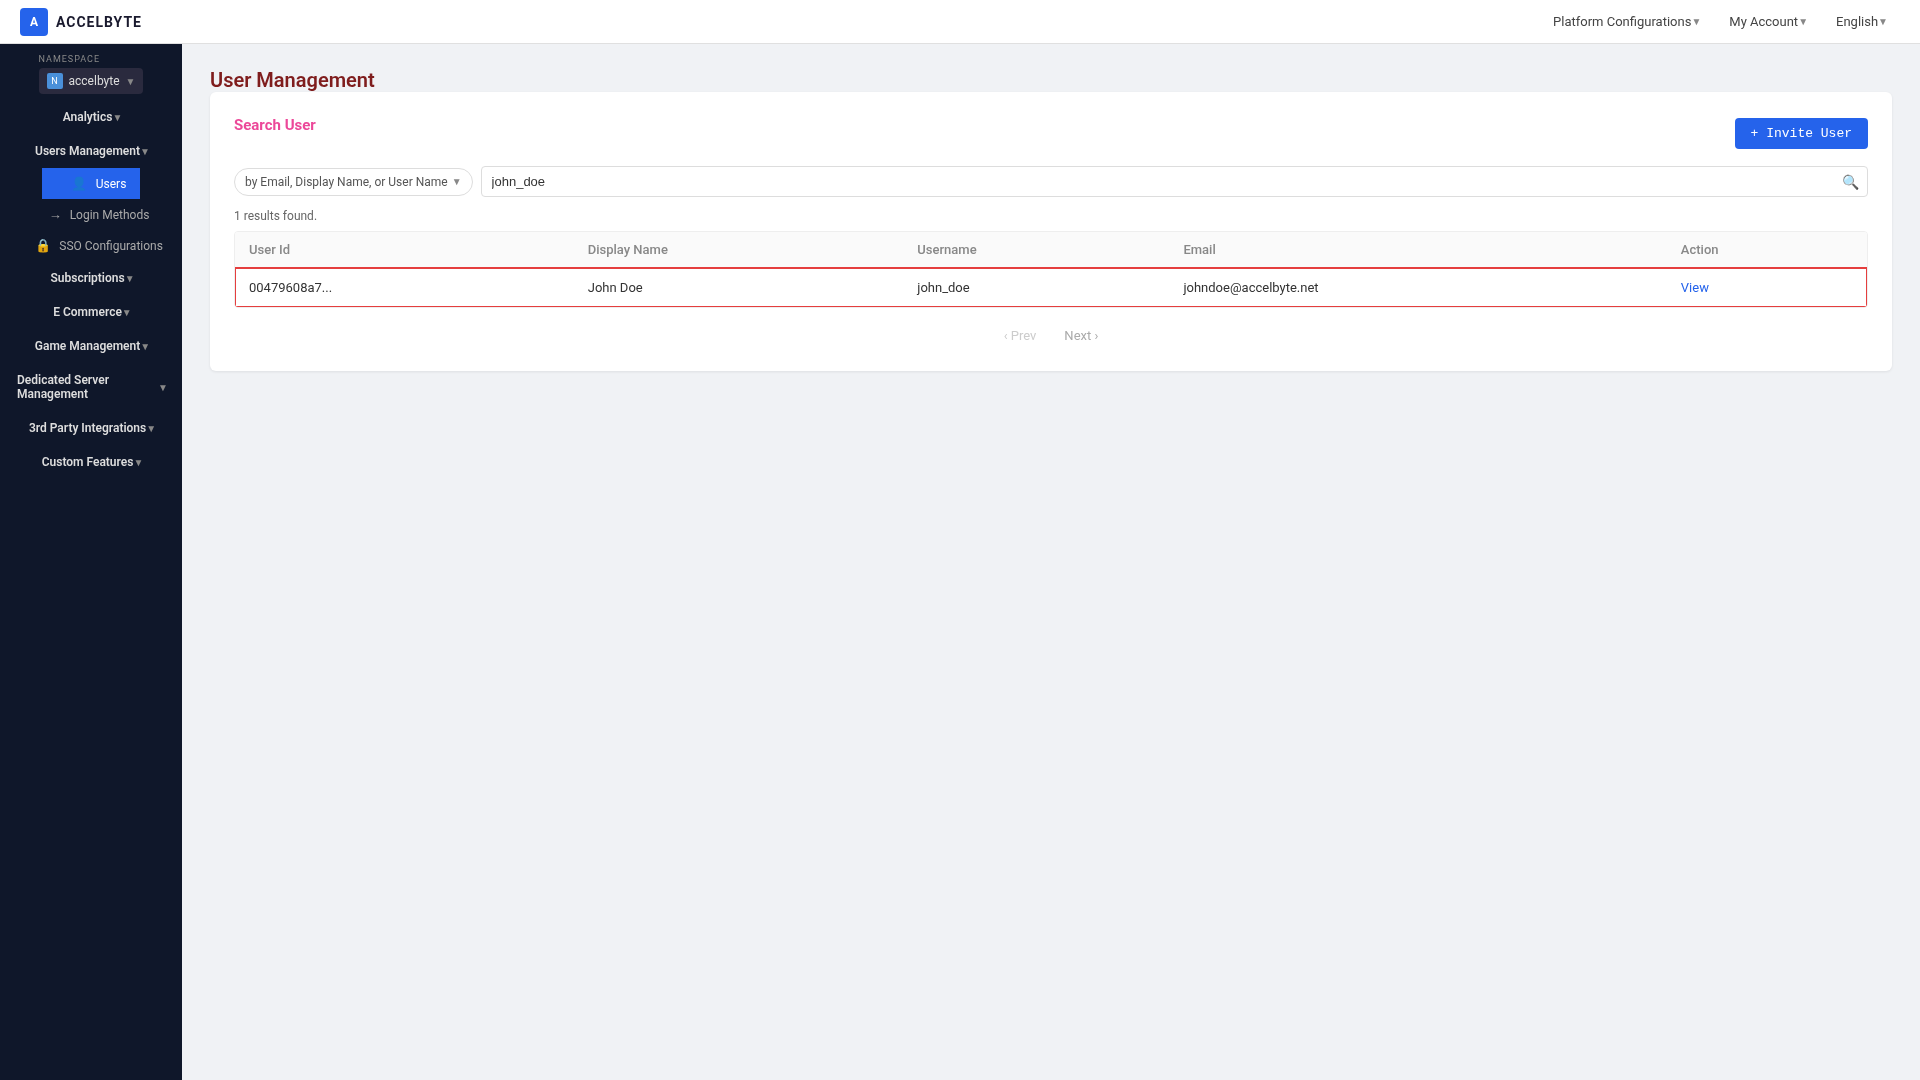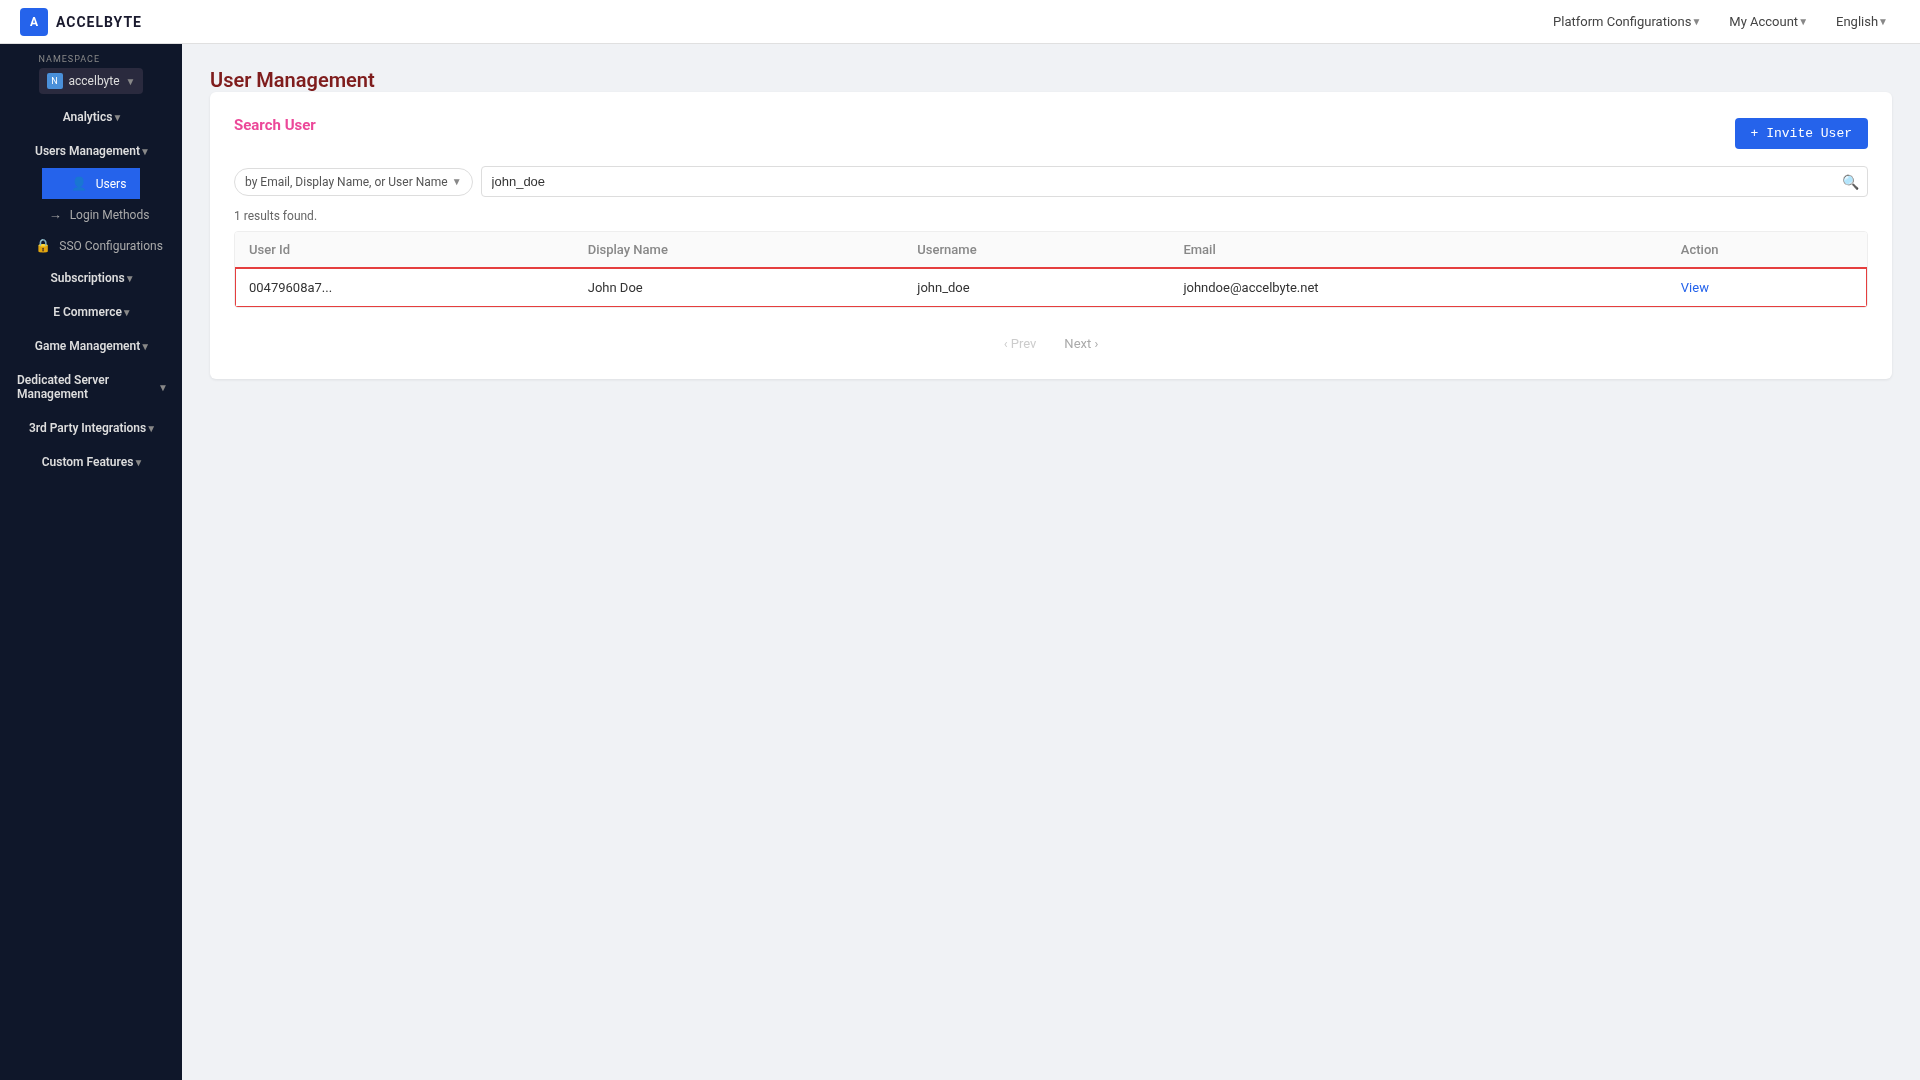--- a/index.html
+++ b/index.html
@@ -265,21 +265,21 @@
       font-size: 13px;
       text-decoration: none;
     }
 
     
     .pagination {
       display: flex;
       align-items: center;
       justify-content: center;
       gap: 12px;
-      margin-top: 24px;
+      margin-top: 16px;
       font-size: 13px;
     }
     .pagination-btn {
       color: #aaa;
       cursor: pointer;
       padding: 4px 8px;
       border-radius: 4px;
       display: flex;
       align-items: center;
       gap: 4px;

